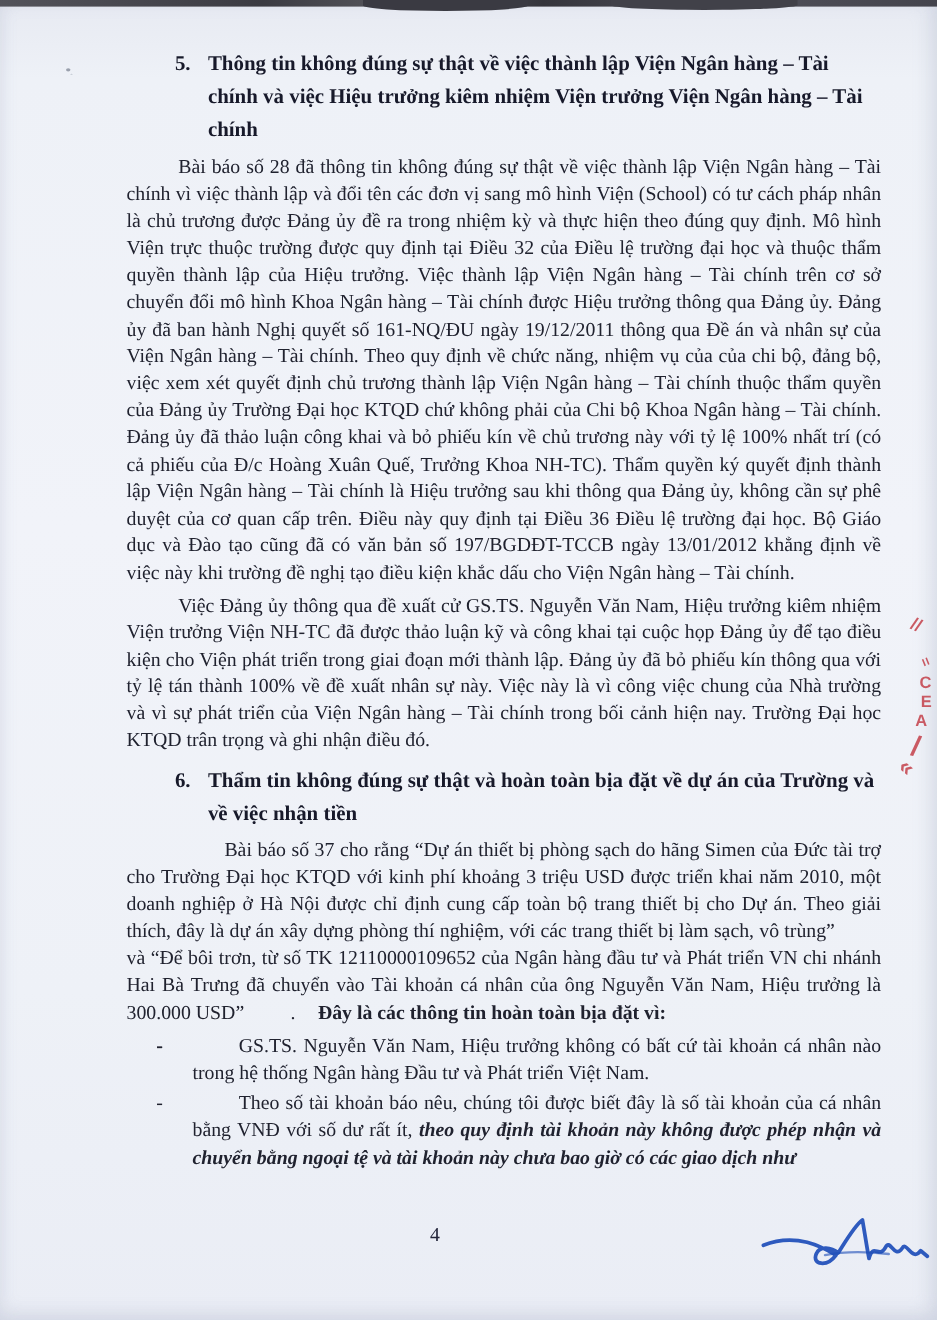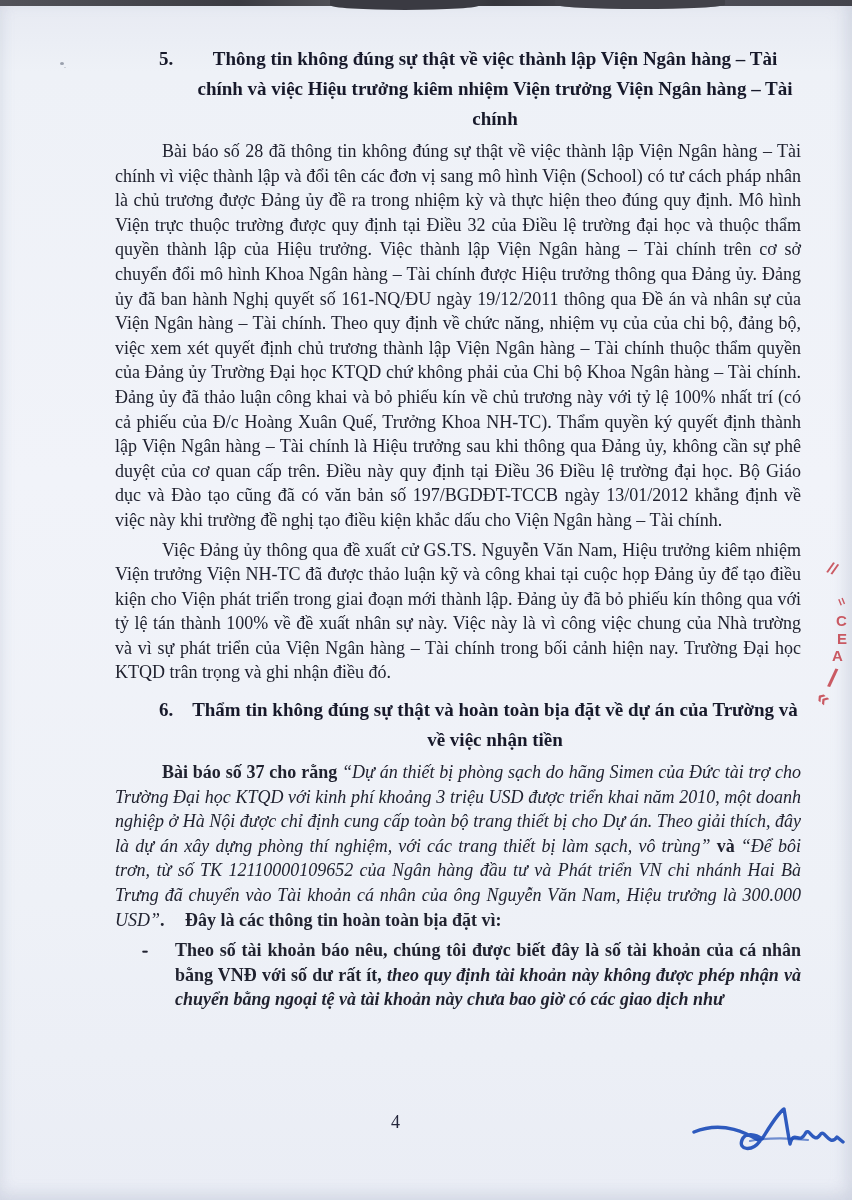--- a/index.html
+++ b/index.html
@@ -21,27 +21,27 @@
   .scan-band::after{content:"";position:absolute;left:555px;top:0;width:170px;height:9px;border-radius:0 0 55% 55%;background:#414149;}
   .speck{position:absolute;left:60px;top:62px;width:4px;height:3px;border-radius:50%;background:#9aa0ad;box-shadow:3px 4px 0 -1px #bfc5d0;}
 
   .content{
     position:absolute;left:115px;top:36px;width:686px;
     font-size:18px;line-height:24.6px;text-align:justify;
   }
   .heading{display:flex;font-weight:bold;font-size:19px;line-height:30px;margin:8px 0 3px 44px;text-align:left;color:#17192a;}
   .heading.second{margin-top:10px;}
   .h-num{width:30px;flex:none;}
-  .h-text{flex:1;text-align:center;}
+  .h-text{flex:1;}
   .para{margin:5px 0 0 0;text-indent:47px;}
   .bullets{margin:6px 0 0 25px;}
   .bullet{position:relative;padding-left:35px;margin-top:3px;}
   .b-marker{position:absolute;left:2px;top:0;}
-  .seg-regular{font-style:normal;font-weight:bold;}
-  .seg-italic{font-style:italic;}
+  .seg-regular{font-style:normal;font-weight:normal;margin-left:42px;}
+  .seg-italic{}
   .seg-bold{font-weight:bold;margin-left:16px;}
   .seg-bold-italic{font-weight:bold;font-style:italic;}
 
   .page-number{position:absolute;left:391px;top:1112px;font-size:18px;color:#23253a;}
 
   .signature{position:absolute;left:690px;top:1096px;width:162px;height:80px;}
 
   .stamp span{
     position:absolute;
     font-family:"Liberation Sans","DejaVu Sans",sans-serif;
@@ -80,20 +80,21 @@
     </div>
 
     <p class="para"><span class="seg-regular">Bài báo số 37 cho rằng </span><span class="seg-italic">“Dự án thiết bị phòng sạch do hãng Simen của Đức tài trợ cho Trường Đại học KTQD với kinh phí khoảng 3 triệu USD được triển khai năm 2010, một doanh nghiệp ở Hà Nội được chỉ định cung cấp toàn bộ trang thiết bị cho Dự án. Theo giải thích, đây là dự án xây dựng phòng thí nghiệm, với các trang thiết bị làm sạch, vô trùng”</span><span class="seg-regular"> và </span><span class="seg-italic">“Để bôi trơn, từ số TK 12110000109652 của Ngân hàng đầu tư và Phát triển VN chi nhánh Hai Bà Trưng đã chuyển vào Tài khoản cá nhân của ông Nguyễn Văn Nam, Hiệu trưởng là 300.000 USD”</span><span class="seg-regular">. </span><span class="seg-bold">Đây là các thông tin hoàn toàn bịa đặt vì:</span></p>
 
     <div class="bullets">
       <div class="bullet">
         <span class="b-marker">-</span>
       </div>
       <div class="bullet">
         <span class="b-marker">-</span>
+        <span class="b-text"><span class="seg-regular">GS.TS. Nguyễn Văn Nam, Hiệu trưởng không có bất cứ tài khoản cá nhân nào trong hệ thống Ngân hàng Đầu tư và Phát triển Việt Nam.</span></span>
       </div>
       <div class="bullet">
         <span class="b-marker">-</span>
         <span class="b-text"><span class="seg-regular">Theo số tài khoản báo nêu, chúng tôi được biết đây là số tài khoản của cá nhân bằng VNĐ với số dư rất ít, </span><span class="seg-bold-italic">theo quy định tài khoản này không được phép nhận và chuyển bằng ngoại tệ và tài khoản này chưa bao giờ có các giao dịch như</span></span>
       </div>
     </div>
 
   </div>
 
   <div class="page-number">4</div>

